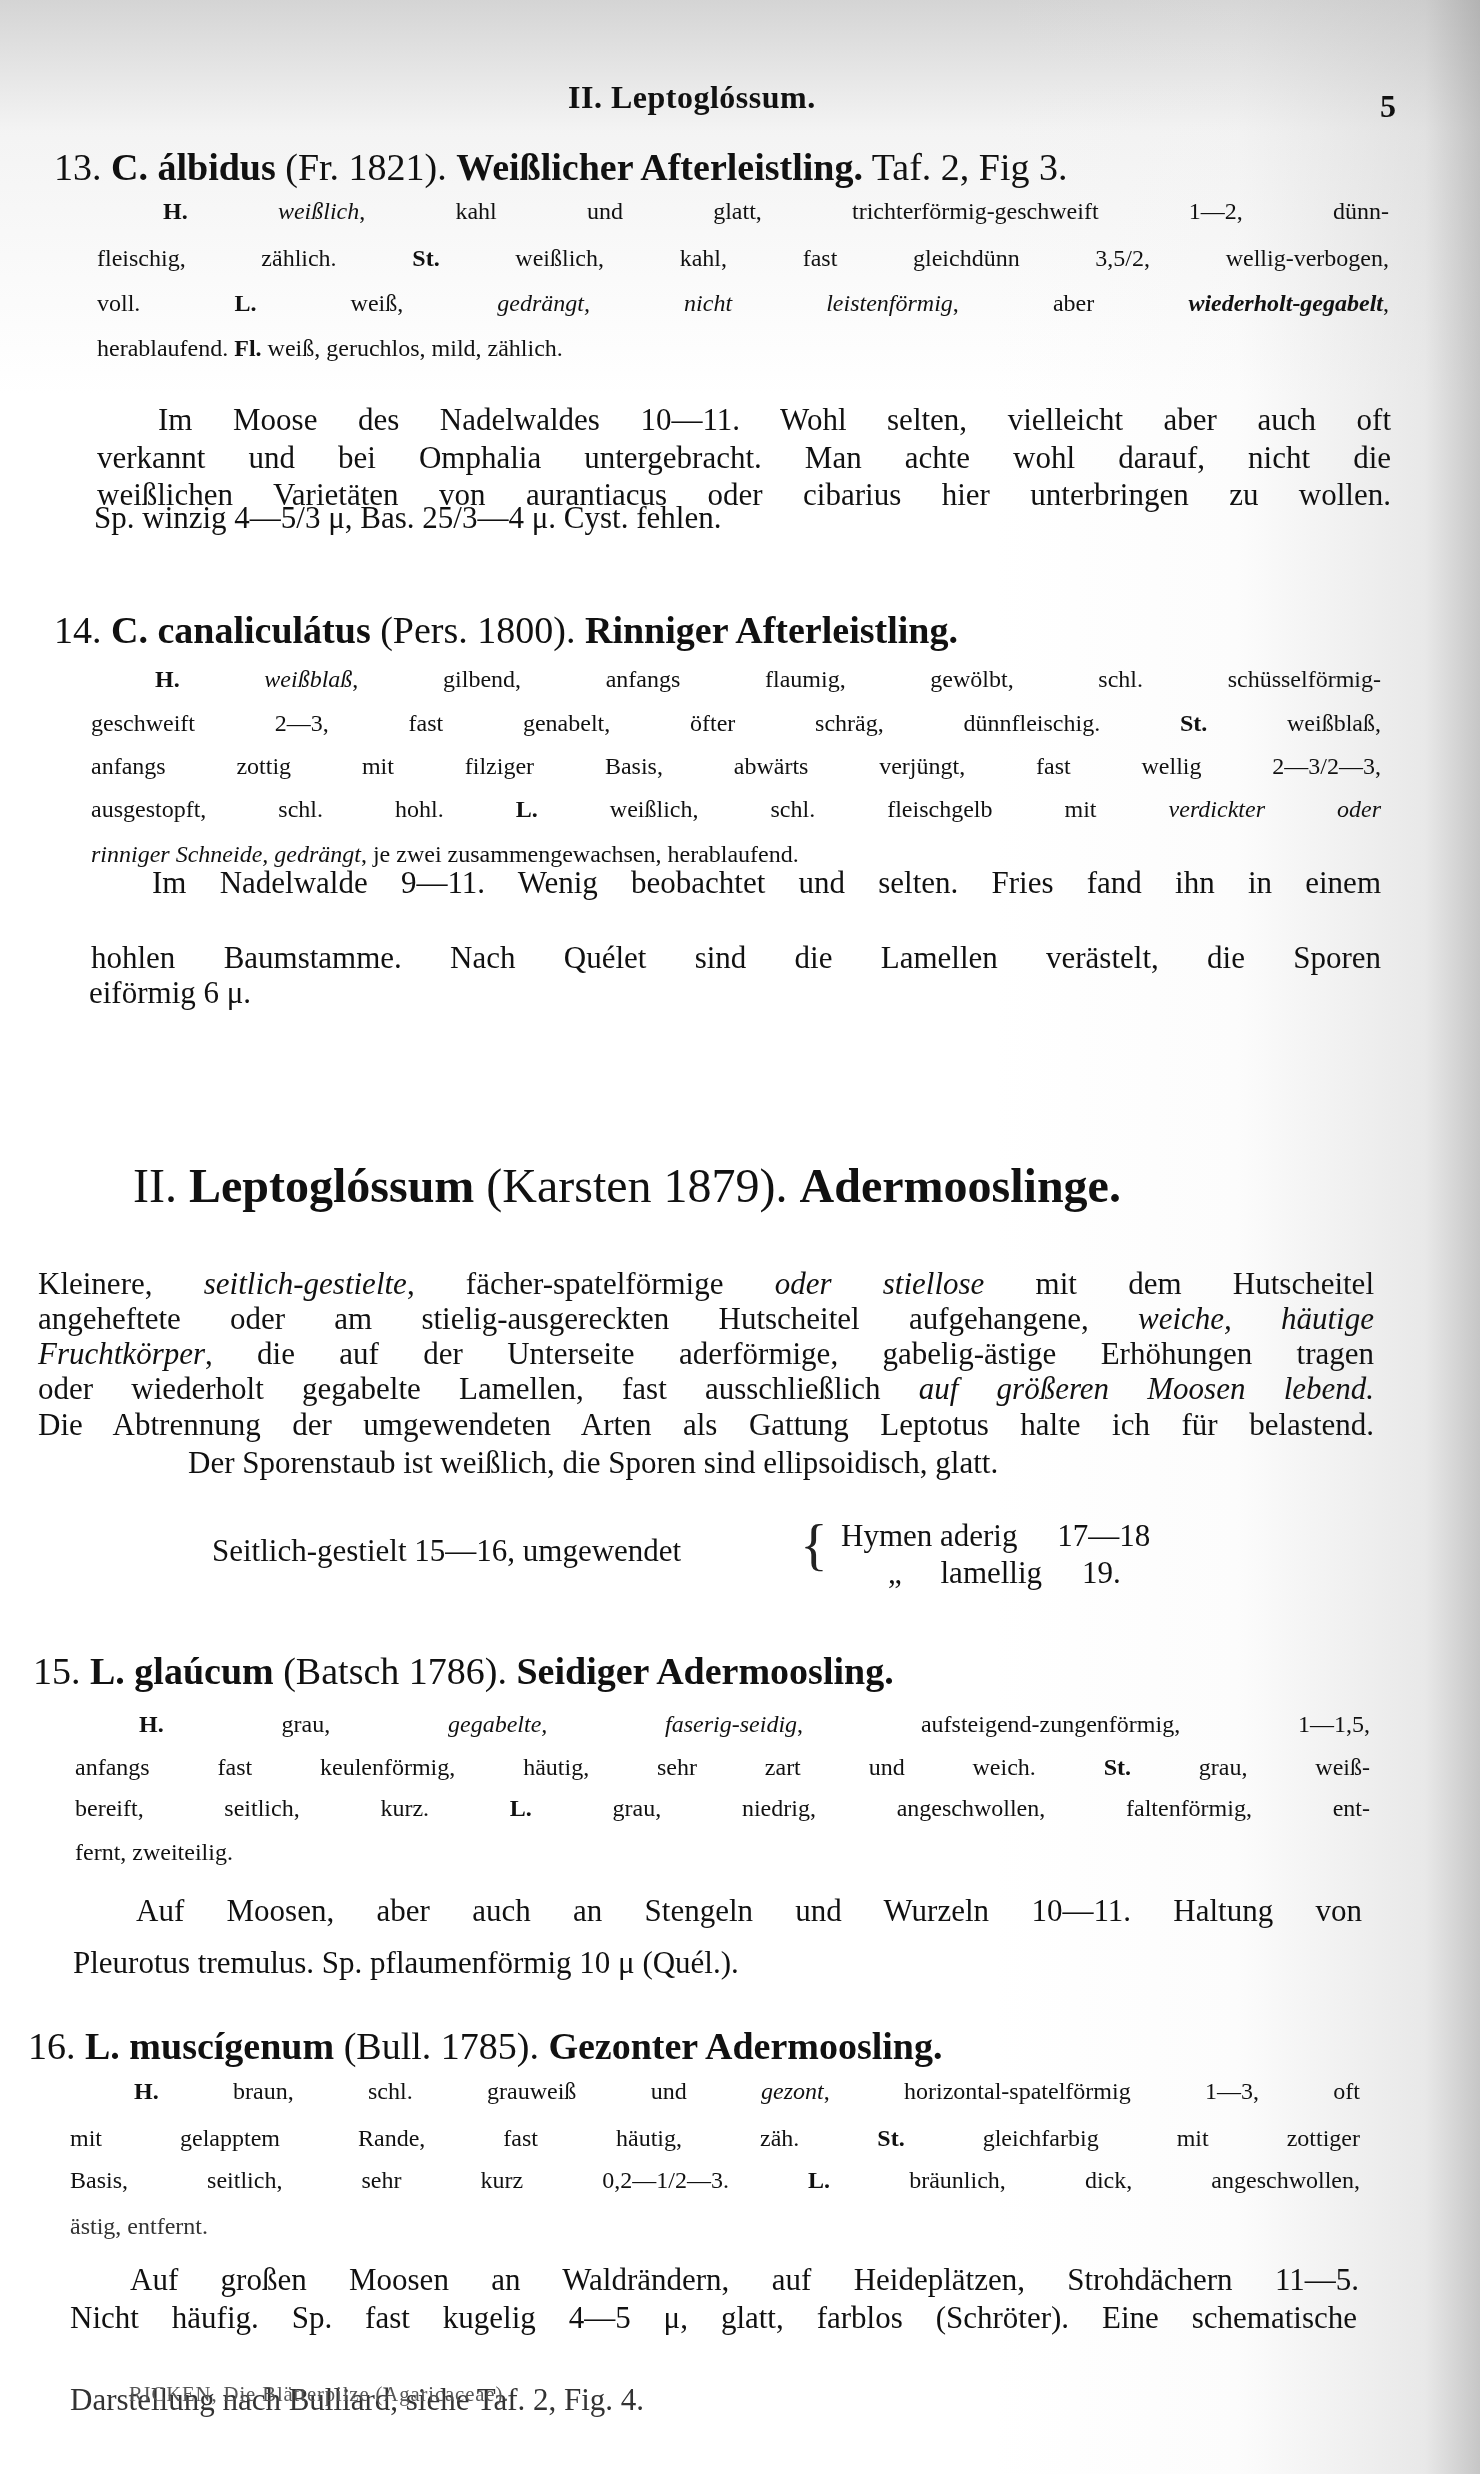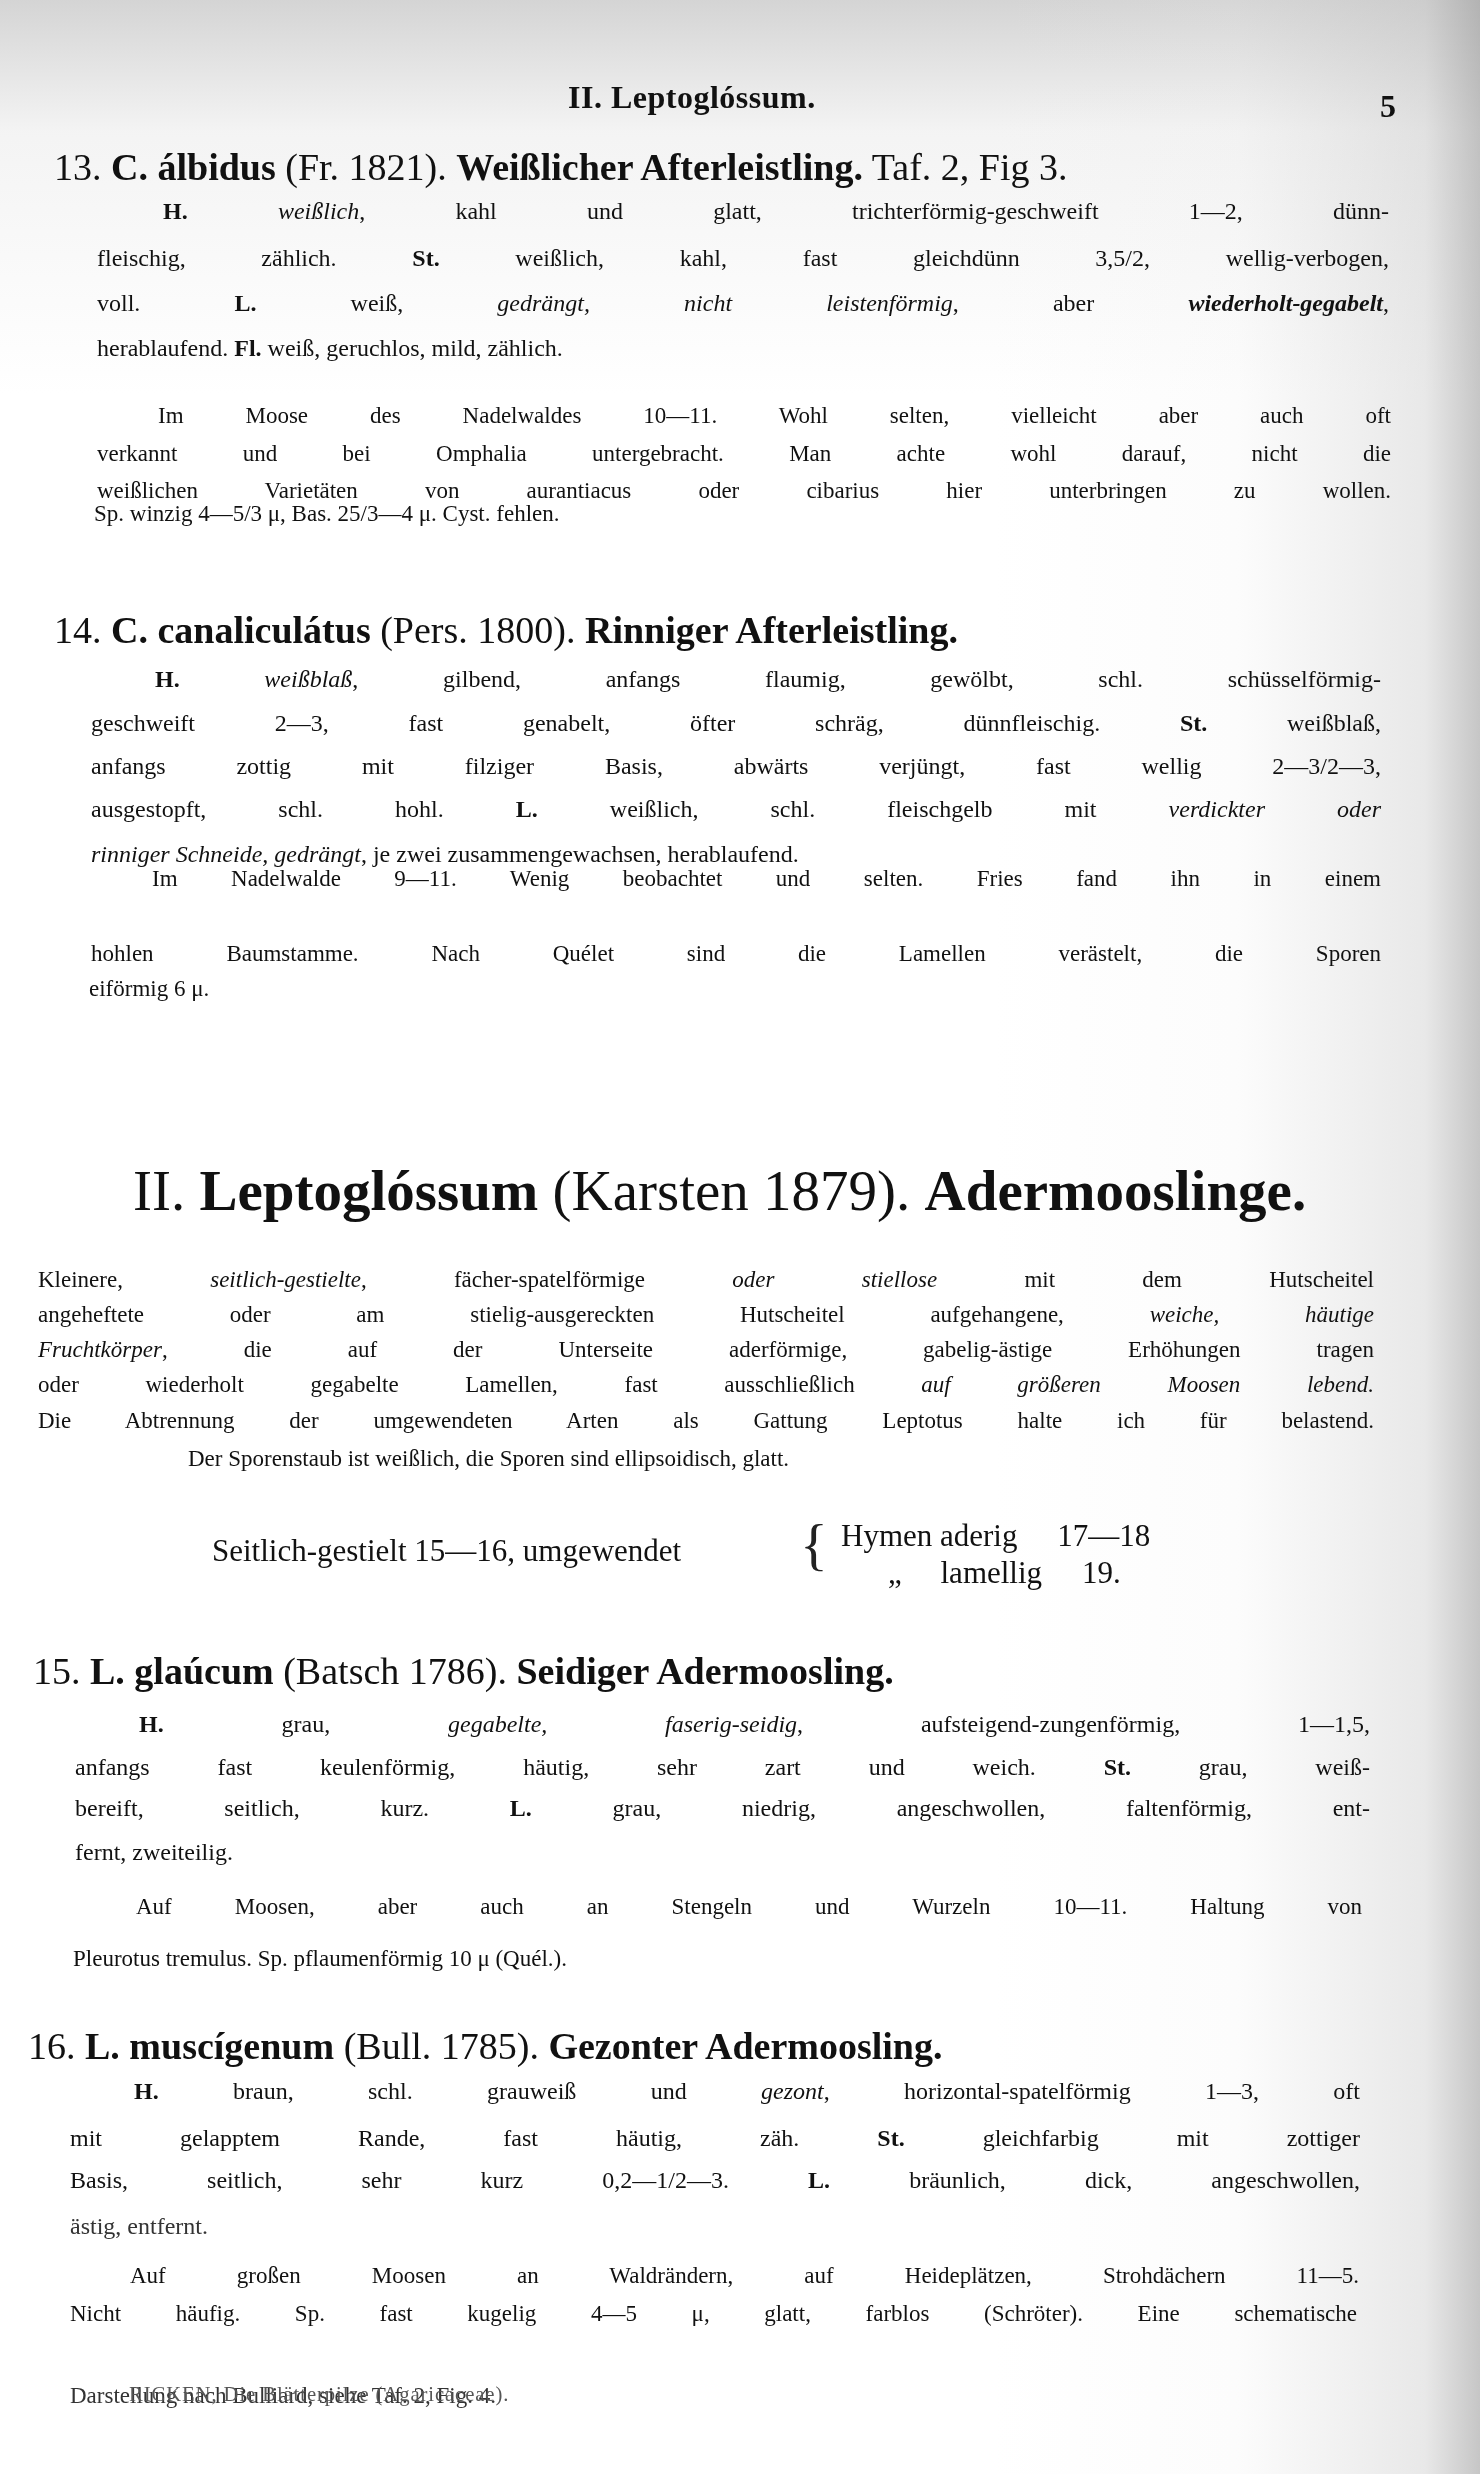--- a/index.html
+++ b/index.html
@@ -20,22 +20,22 @@
     position: absolute; white-space: nowrap; line-height: 1;
     transform-origin: left center;
   }
   .line.just { text-align: justify; text-align-last: justify; white-space: normal; }
   .b { font-weight: bold; }
   .i { font-style: italic; }
   .running-head { font-size: 32px; font-weight: bold; letter-spacing: 0.5px; }
   .page-num { font-size: 32px; font-weight: bold; }
   .entry-title { font-size: 38px; }
   .body { font-size: 24px; }
-  .note { font-size: 23px; }
-  .genus-heading { font-size: 57px; }
+  .note { font-size: 31px; }
+  .genus-heading { font-size: 48px; }
   .key { font-size: 31px; }
   .footer { font-size: 20.7px; color: #555; letter-spacing: 0.9px; }
   .brace { position: absolute; font-size: 58px; line-height: 1; font-weight: 100; color: #222; }
   .light { color: #333; }
 </style>
 </head>
 <body>
 
 <div class="page-shade"></div>
 

